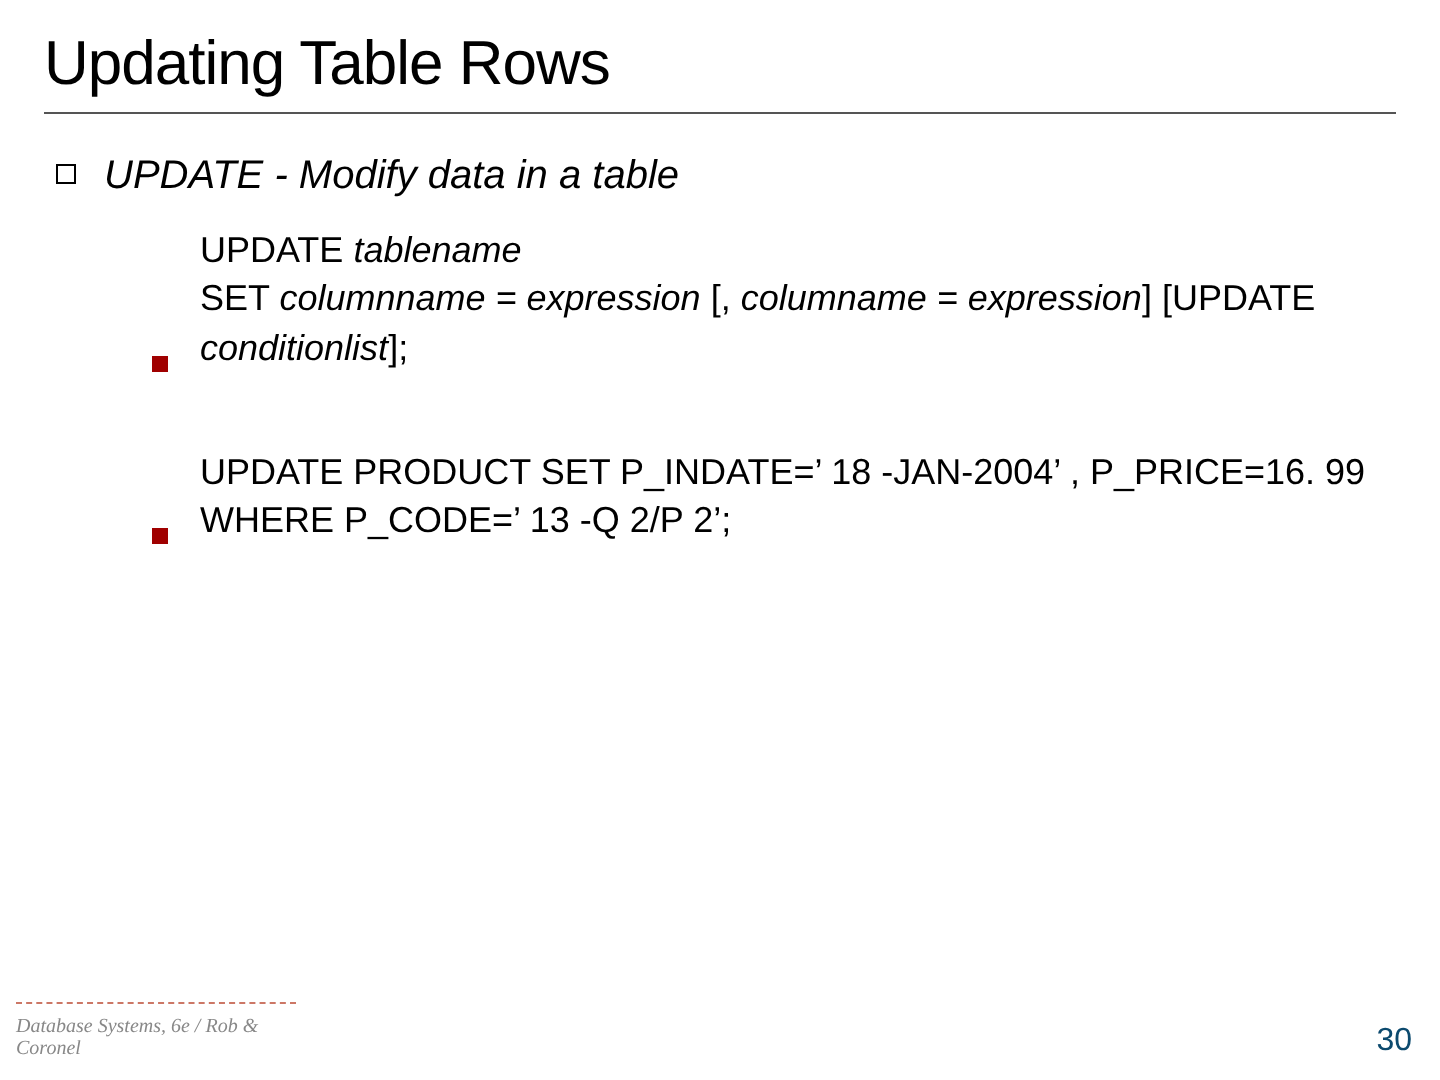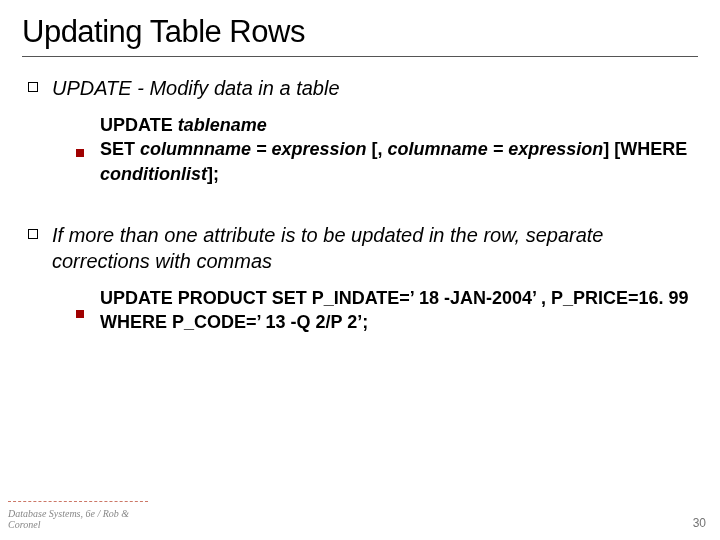--- a/index.html
+++ b/index.html
@@ -2,53 +2,49 @@
 <html><head>
 <meta charset="utf-8">
 <style>
   * { margin: 0; padding: 0; box-sizing: border-box; }
   html, body { width: 720px; height: 540px; background: #fff; font-family: Verdana, Geneva, sans-serif; color: #000; position: relative; }
   .slide { width: 720px; height: 540px; position: relative; padding: 14px 22px 0 22px; }
   .title { font-size: 31px; font-weight: 400; border-bottom: 1px solid #555; padding-bottom: 6px; margin-bottom: 18px; letter-spacing: -0.5px; }
   .lvl1 { display: flex; align-items: flex-start; margin: 10px 0 6px 6px; font-style: italic; }
   .lvl1 .bullet { width: 10px; height: 10px; border: 1px solid #000; margin-top: 7px; margin-right: 14px; flex: 0 0 auto; }
   .lvl1 .text { font-size: 20px; line-height: 1.3; }
-  .lvl2 { display: flex; align-items: center; margin: 12px 0 12px 54px; font-weight: bold; }
+  .lvl2 { display: flex; align-items: flex-end; margin: 12px 0 12px 54px; }
   .lvl2 .bullet { width: 8px; height: 8px; background: #a00000; margin-top: 8px; margin-right: 16px; flex: 0 0 auto; }
   .lvl2 .text { font-size: 18px; line-height: 1.35; }
   .italic { font-style: italic; }
   .gap { height: 14px; }
   .footer-left { position: absolute; left: 8px; bottom: 10px; font-family: Liberation Serif, serif; font-style: italic; font-size: 10px; color: #888; border-top: 1px dashed #c76; padding-top: 6px; width: 140px; }
-  .footer-right { position: absolute; right: 14px; bottom: 10px; font-size: 12px; color: #737373; }
+  .footer-right { position: absolute; right: 14px; bottom: 10px; font-size: 16px; color: #0c4a6e; }
 </style>
 </head>
 <body>
 
 <div class="slide">
   <h1 class="title">Updating Table Rows</h1>
 
   <div class="lvl1">
     <div class="bullet"></div>
     <div class="text">UPDATE - Modify data in a table</div>
   </div>
 
   <div class="lvl2">
     <div class="bullet"></div>
     <div class="text">
       <span>UPDATE </span><span class="italic">tablename</span><br>
-      <span>SET </span><span class="italic">columnname = expression </span><span>[, </span><span class="italic">columname = expression</span><span>] [WHERE </span><span class="italic">conditionlist</span><span>];</span>
+      <span>SET </span><span class="italic">columnname = expression </span><span>[, </span><span class="italic">columname = expression</span><span>] [UPDATE </span><span class="italic">conditionlist</span><span>];</span>
     </div>
   </div>
 
   <div class="gap"></div>
 
-  <div class="lvl1">
-    <div class="bullet"></div>
-    <div class="text">If more than one attribute is to be updated in the row, separate corrections with commas</div>
-  </div>
 
   <div class="lvl2">
     <div class="bullet"></div>
     <div class="text">UPDATE PRODUCT SET P_INDATE=’ 18 -JAN-2004’ , P_PRICE=16. 99 WHERE P_CODE=’ 13 -Q 2/P 2’;</div>
   </div>
 
 
   <div class="footer-left">Database Systems, 6e / Rob &amp; Coronel</div>
   <div class="footer-right">30</div>
 </div>

